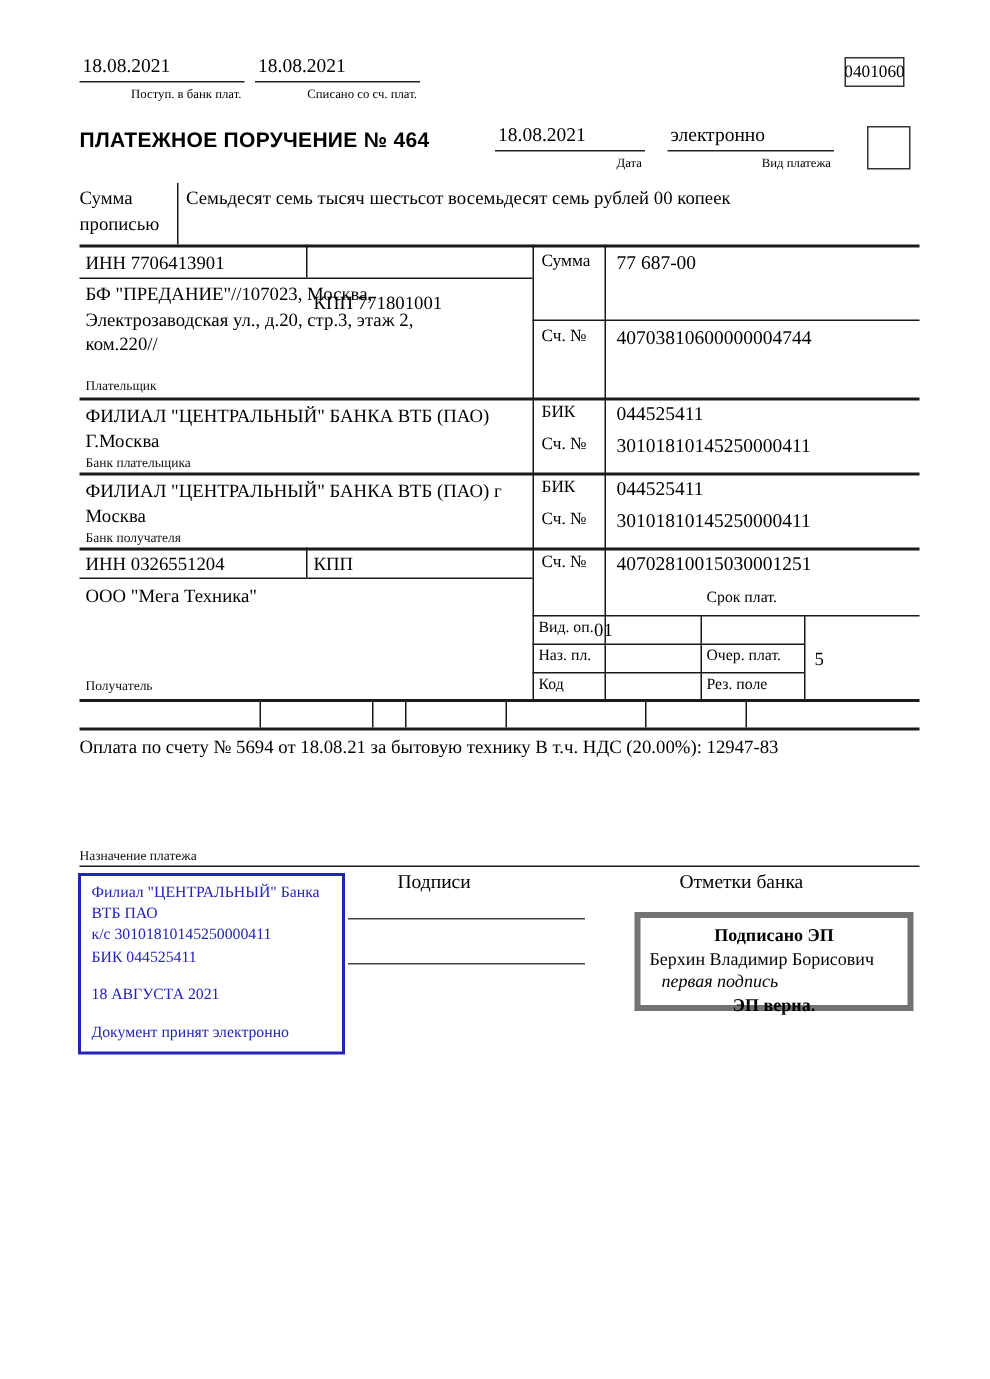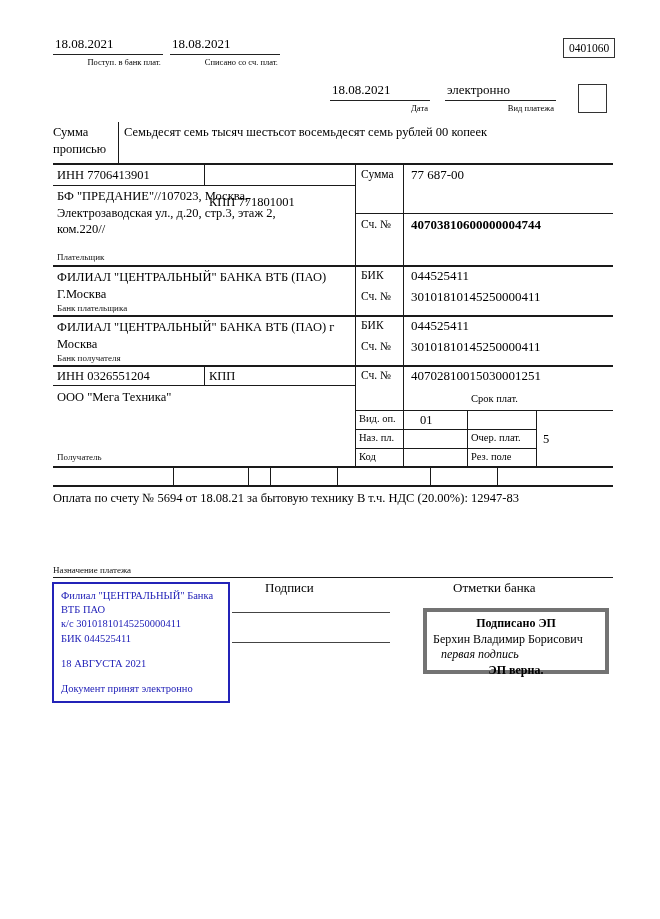--- a/index.html
+++ b/index.html
@@ -49,22 +49,23 @@
 <div class="page">
 
   <div class="abs ufield" style="left:53px; top:36px; width:110px;">
     <div class="uval">18.08.2021</div>
     <div class="ulbl">Поступ. в банк плат.</div>
   </div>
   <div class="abs ufield" style="left:170px; top:36px; width:110px;">
     <div class="uval">18.08.2021</div>
     <div class="ulbl">Списано со сч. плат.</div>
   </div>
-  <div class="abs codebox" style="left:563px; top:38px; width:52px; height:20px;">0401060</div>
+  <div class="abs codebox" style="left:563px; top:38px; width:40px; height:20px;">0401060</div>
 
+  <div class="abs title" style="left:53px; top:85px;">ПЛАТЕЖНОЕ ПОРУЧЕНИЕ № 464</div>
   <div class="abs ufield" style="left:330px; top:82px; width:100px;">
     <div class="uval">18.08.2021</div>
     <div class="ulbl">Дата</div>
   </div>
   <div class="abs ufield" style="left:445px; top:82px; width:111px;">
     <div class="uval">электронно</div>
     <div class="ulbl">Вид платежа</div>
   </div>
   <div class="abs checkbox" style="left:578px; top:84px; width:29px; height:29px;"></div>
 
@@ -102,21 +103,21 @@
   <div class="vline" style="left:430px; top:466px; height:19px;"></div>
   <div class="vline" style="left:497px; top:466px; height:19px;"></div>
 
   <div class="abs val-s" style="left:57px; top:167px;">ИНН 7706413901</div>
   <div class="abs val-s" style="left:209px; top:167px;margin-top:27px;">КПП 771801001</div>
   <div class="abs lbl-m" style="left:361px; top:168px;">Сумма</div>
   <div class="abs val" style="left:411px; top:167px;">77 687-00</div>
 
   <div class="abs val-s" style="left:57px; top:188px; width:252px;">БФ "ПРЕДАНИЕ"//107023, Москва, Электрозаводская ул., д.20, стр.3, этаж 2, ком.220//</div>
   <div class="abs lbl-m" style="left:361px; top:218px;">Сч. №</div>
-  <div class="abs val" style="left:411px; top:217px;font-weight:bold;">40703810600000004744</div>
+  <div class="abs val" style="left:411px; top:217px;">40703810600000004744</div>
   <div class="abs lbl-s" style="left:57px; top:252px;">Плательщик</div>
 
   <div class="abs val-s" style="left:57px; top:269px; width:292px;">ФИЛИАЛ "ЦЕНТРАЛЬНЫЙ" БАНКА ВТБ (ПАО) Г.Москва</div>
   <div class="abs lbl-m" style="left:361px; top:269px;">БИК</div>
   <div class="abs val" style="left:411px; top:268px;">044525411</div>
   <div class="abs lbl-m" style="left:361px; top:290px;">Сч. №</div>
   <div class="abs val" style="left:411px; top:289px;">30101810145250000411</div>
   <div class="abs lbl-s" style="left:57px; top:303px;">Банк плательщика</div>
 
   <div class="abs val-s" style="left:57px; top:319px; width:292px;">ФИЛИАЛ "ЦЕНТРАЛЬНЫЙ" БАНКА ВТБ (ПАО) г Москва</div>
@@ -128,21 +129,21 @@
 
   <div class="abs val-s" style="left:57px; top:368px;">ИНН 0326551204</div>
   <div class="abs val-s" style="left:209px; top:368px;">КПП</div>
   <div class="abs lbl-m" style="left:361px; top:369px;">Сч. №</div>
   <div class="abs val" style="left:411px; top:368px;">40702810015030001251</div>
 
   <div class="abs val-s" style="left:57px; top:389px; width:252px;">ООО "Мега Техника"</div>
   <div class="abs lbl-s" style="left:57px; top:452px;">Получатель</div>
 
   <div class="abs lbl-t" style="left:359px; top:413px;">Вид. оп.</div>
-  <div class="abs val-s" style="left:420px; top:412px;">01</div>
+  <div class="abs val-s" style="left:396px; top:412px;">01</div>
   <div class="abs lbl-t" style="left:471px; top:393px;">Срок плат.</div>
   <div class="abs val-s" style="left:543px; top:412px;"></div>
   <div class="abs lbl-t" style="left:359px; top:432px;">Наз. пл.</div>
   <div class="abs val-s" style="left:410px; top:431px;"></div>
   <div class="abs lbl-t" style="left:471px; top:432px;">Очер. плат.</div>
   <div class="abs val-s" style="left:543px; top:431px;">5</div>
   <div class="abs lbl-t" style="left:359px; top:451px;">Код</div>
   <div class="abs val-s" style="left:410px; top:450px;"></div>
   <div class="abs lbl-t" style="left:471px; top:451px;">Рез. поле</div>
   <div class="abs val-s" style="left:543px; top:450px;"></div>

